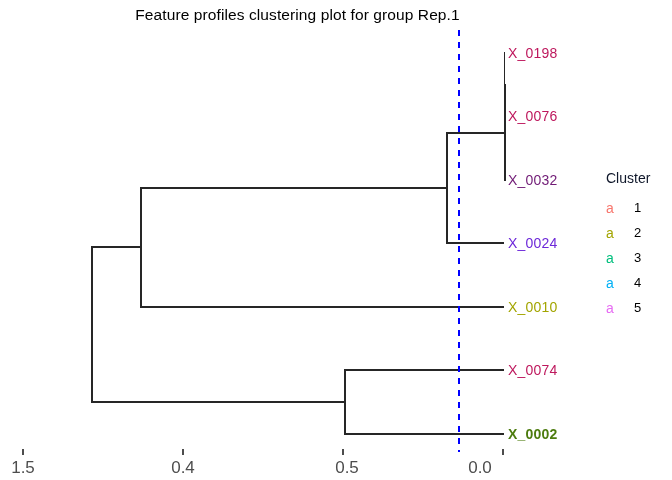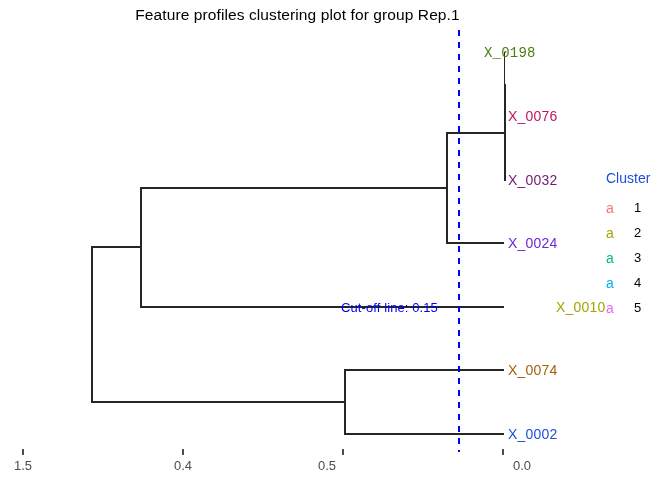--- a/index.html
+++ b/index.html
@@ -37,41 +37,41 @@
     top: 0;
   }
   .leaf-label {
     position: absolute;
     font-size: 14px;
     white-space: nowrap;
     letter-spacing: 0.2px;
   }
   .axis-tick-label {
     position: absolute;
-    font-size: 13px;
+    font-size: 17px;
     color: #4d4d4d;
     white-space: nowrap;
     transform: translateX(-50%);
   }
   #cutoff-annotation {
     position: absolute;
     font-size: 13px;
     color: #0000ff;
     white-space: nowrap;
     letter-spacing: 0.1px;
   }
   #legend {
     position: absolute;
     left: 606px;
     top: 170px;
     width: 66px;
   }
   #legend-title {
     font-size: 14px;
-    color: #1d4ed8;
+    color: #0f172a;
     margin: 0 0 9px 0;
     white-space: nowrap;
   }
   .legend-row {
     display: flex;
     align-items: center;
     height: 25px;
   }
   .legend-key {
     width: 20px;
@@ -112,34 +112,33 @@
     <line x1="459" y1="30" x2="459" y2="452" stroke="#0000ff" stroke-width="2" stroke-dasharray="6,6"></line>
 
     <g stroke="#4d4d4d" stroke-width="1.3" shape-rendering="crispEdges">
       <line x1="23" y1="449" x2="23" y2="455"></line>
       <line x1="183" y1="449" x2="183" y2="455"></line>
       <line x1="343" y1="449" x2="343" y2="455"></line>
       <line x1="503" y1="449" x2="503" y2="455"></line>
     </g>
   </svg>
 
-  <div class="leaf-label" style="left:484px; top:45px; color:#4d7c0f;font-family:Liberation Mono, monospace;">X_0198</div>
+  <div class="leaf-label" style="left:508px; top:45px; color:#be185d;">X_0198</div>
   <div class="leaf-label" style="left:508px; top:108px; color:#be185d;">X_0076</div>
   <div class="leaf-label" style="left:508px; top:172px; color:#701a75;">X_0032</div>
   <div class="leaf-label" style="left:508px; top:235px; color:#6d28d9;">X_0024</div>
-  <div class="leaf-label" style="left:508px; top:299px; color:#A3A500;margin-left:48px;">X_0010</div>
-  <div class="leaf-label" style="left:508px; top:362px; color:#a16207;">X_0074</div>
-  <div class="leaf-label" style="left:508px; top:426px; color:#1d4ed8;">X_0002</div>
+  <div class="leaf-label" style="left:508px; top:299px; color:#A3A500;">X_0010</div>
+  <div class="leaf-label" style="left:508px; top:362px; color:#be185d;">X_0074</div>
+  <div class="leaf-label" style="left:508px; top:426px; color:#4d7c0f;font-weight:bold;">X_0002</div>
 
-  <div id="cutoff-annotation" style="left:341px; top:300px;">Cut-off line: 0.15</div>
 
   <div class="axis-tick-label" style="left:23px; top:458px;">1.5</div>
   <div class="axis-tick-label" style="left:183px; top:458px;">0.4</div>
-  <div class="axis-tick-label" style="left:327px; top:458px;">0.5</div>
-  <div class="axis-tick-label" style="left:522px; top:458px;">0.0</div>
+  <div class="axis-tick-label" style="left:347px; top:458px;">0.5</div>
+  <div class="axis-tick-label" style="left:480px; top:458px;">0.0</div>
 
   <div id="legend">
     <div id="legend-title">Cluster</div>
 
     <div class="legend-row">
       <span class="legend-key" style="color:#F8766D;">a</span>
       <span class="legend-label">1</span>
     </div>
     <div class="legend-row">
       <span class="legend-key" style="color:#A3A500;">a</span>

